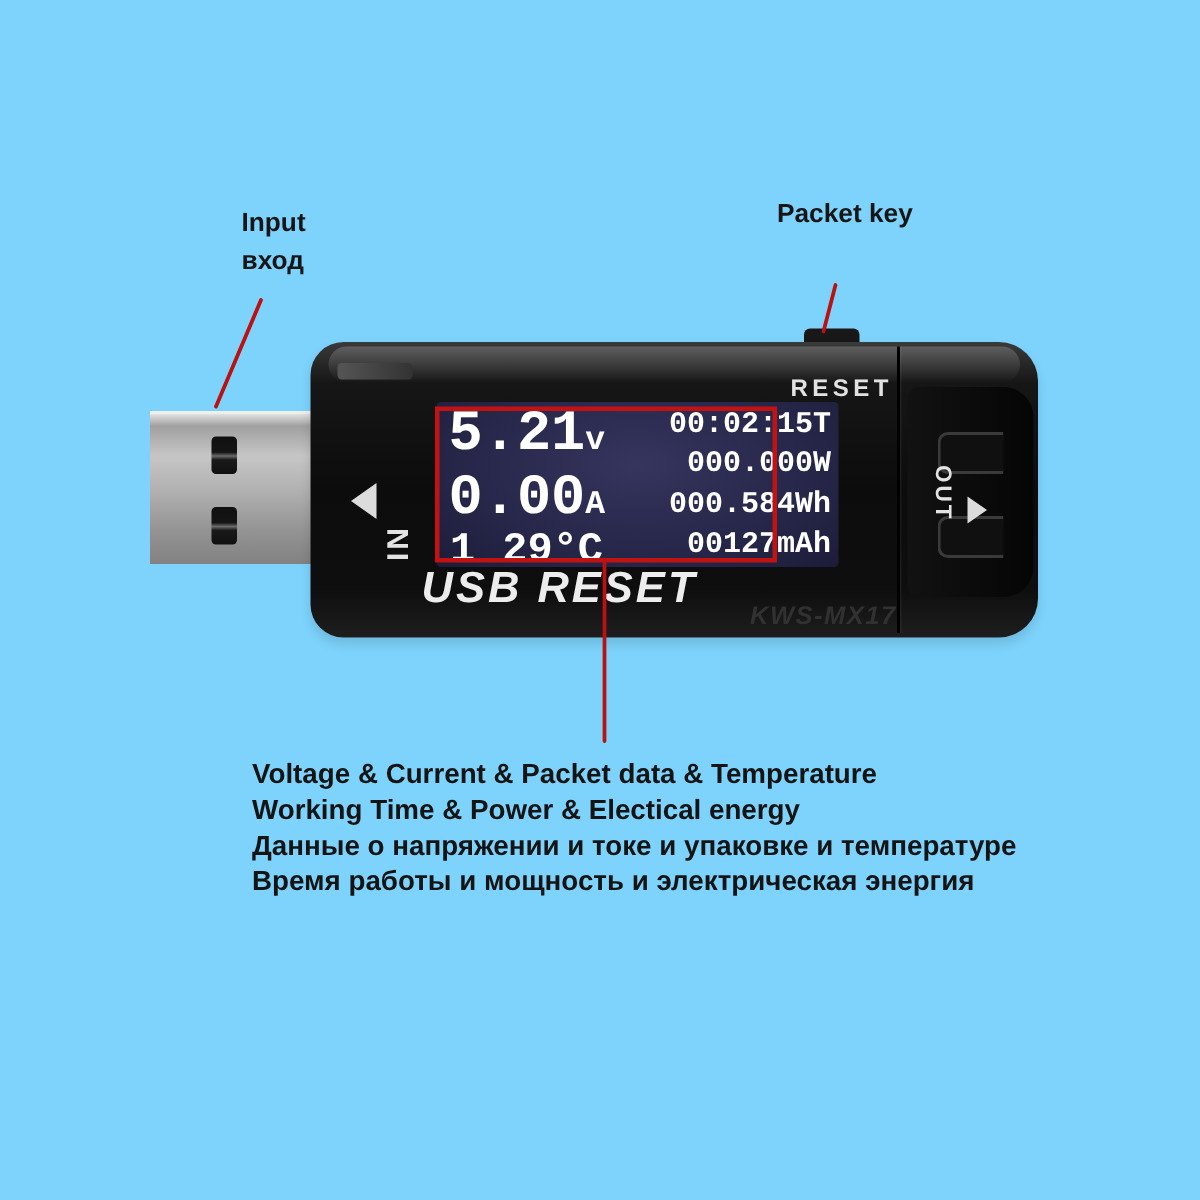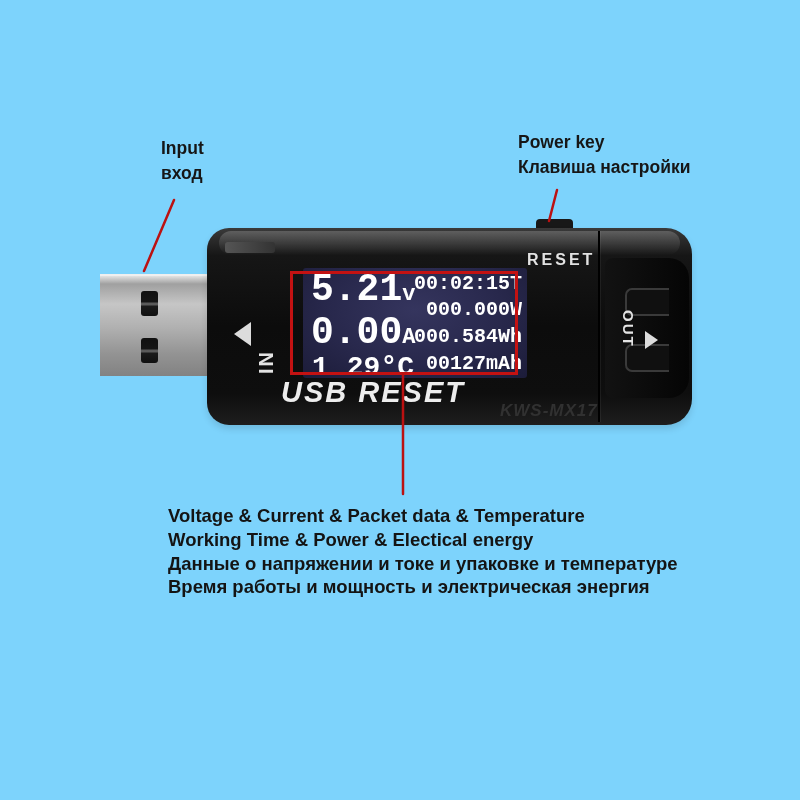--- a/index.html
+++ b/index.html
@@ -90,21 +90,21 @@
   }
 
   
   .reset-text {
     position:absolute; left:320px; top:23px; font-weight:600; font-size:16px;
     letter-spacing:3px; color:#e2e2e2;
   }
 
   
   .display {
-    position:absolute; left:96px; top:40px; width:224px; height:110px; border-radius:3px;
+    position:absolute; left:84px; top:40px; width:268px; height:110px; border-radius:3px;
     background:radial-gradient(ellipse at 50% 38%, #35355e 0%, #28284c 55%, #1c1c39 100%);
     font-family:"Liberation Mono", monospace; color:#ffffff; font-weight:bold;
   }
   .lcd { position:absolute; line-height:1; white-space:nowrap; }
   .lcd-big { left:8px; font-size:38px; }
   .lcd-big .unit { font-size:22px; }
   .lcd-volt { top:3px; }
   .lcd-curr { top:46px; }
   .lcd-right { right:5px; font-size:20px; text-align:center; }
   .lcd-r1 { top:6px; }
@@ -142,22 +142,21 @@
 </head>
 <body>
 
 <div id="scene">
 
   <div class="anno-label anno-input">
     <div>Input</div>
     <div>вход</div>
   </div>
   <div class="anno-label anno-setup">
-    <div>Power key</div>
-    <div>Клавиша настройки</div>
+    <div>Packet key</div>
   </div>
 
   <div class="setup-btn"></div>
 
   <div class="usb-plug">
     <div class="plug-hole h1"></div>
     <div class="plug-hole h2"></div>
   </div>
 
   <div class="device">

